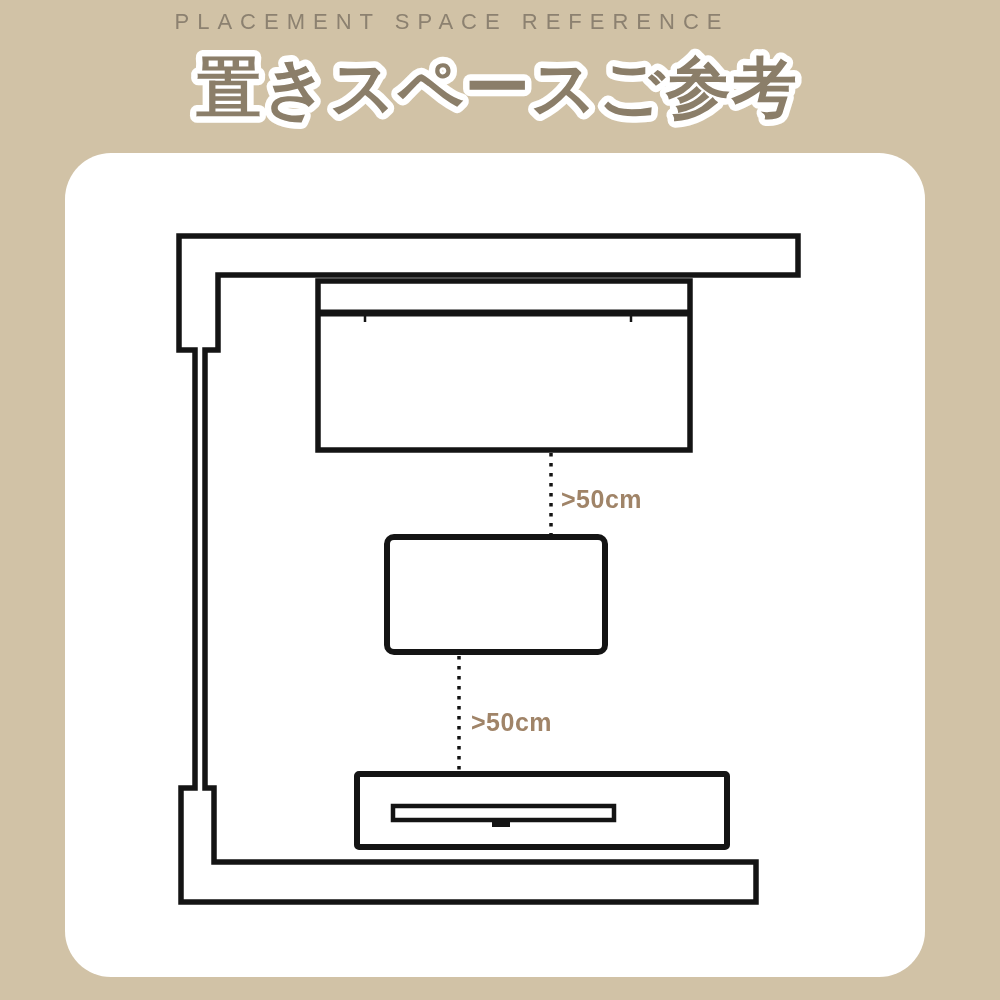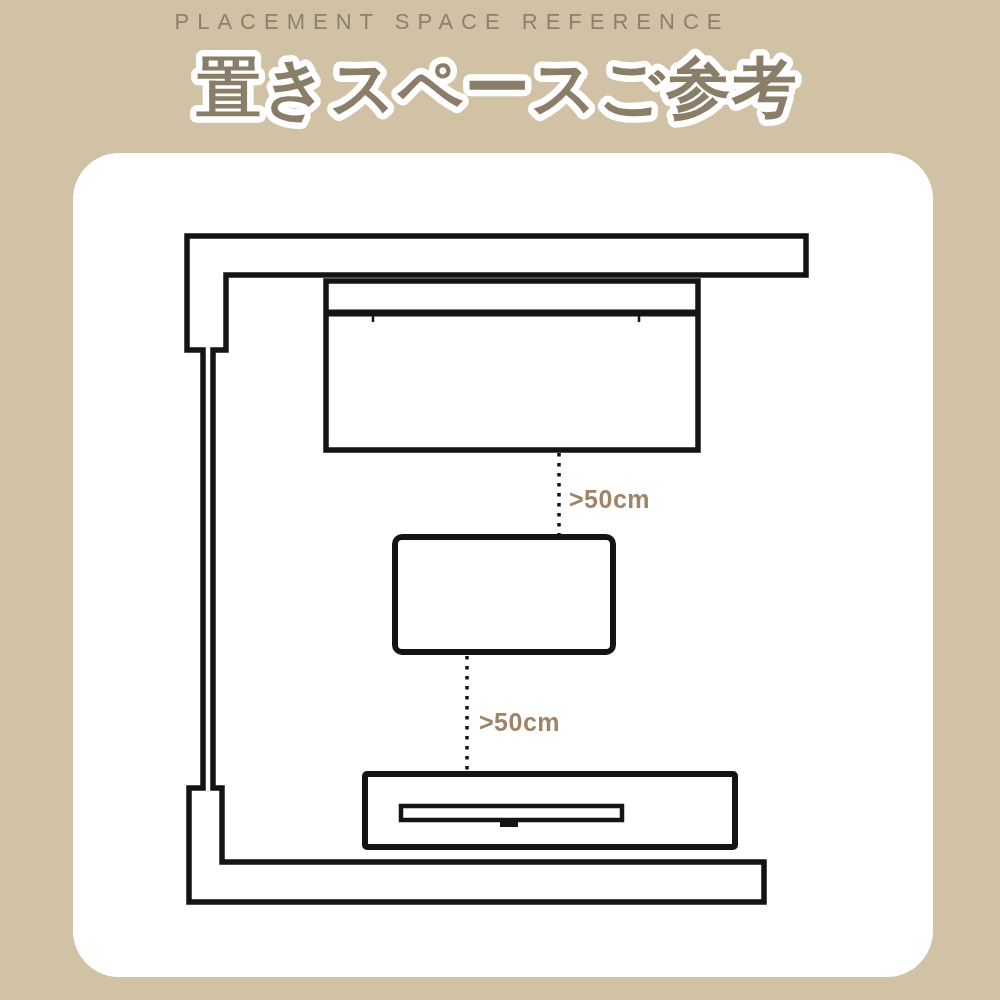--- a/index.html
+++ b/index.html
@@ -32,21 +32,21 @@
     font-weight: bold;
     fill: #8b7e69;
     stroke: #ffffff;
     stroke-width: 13px;
     paint-order: stroke;
     stroke-linejoin: round;
     letter-spacing: 1px;
   }
   .card {
     position: absolute;
-    left: 73px; top: 153px;
+    left: 65px; top: 153px;
     width: 860px; height: 824px;
     background: #ffffff;
     border-radius: 46px;
   }
   .diagram-svg {
     position: absolute;
     left: 0; top: 0;
     width: 860px; height: 824px;
   }
   .diagram-svg .stroke {

